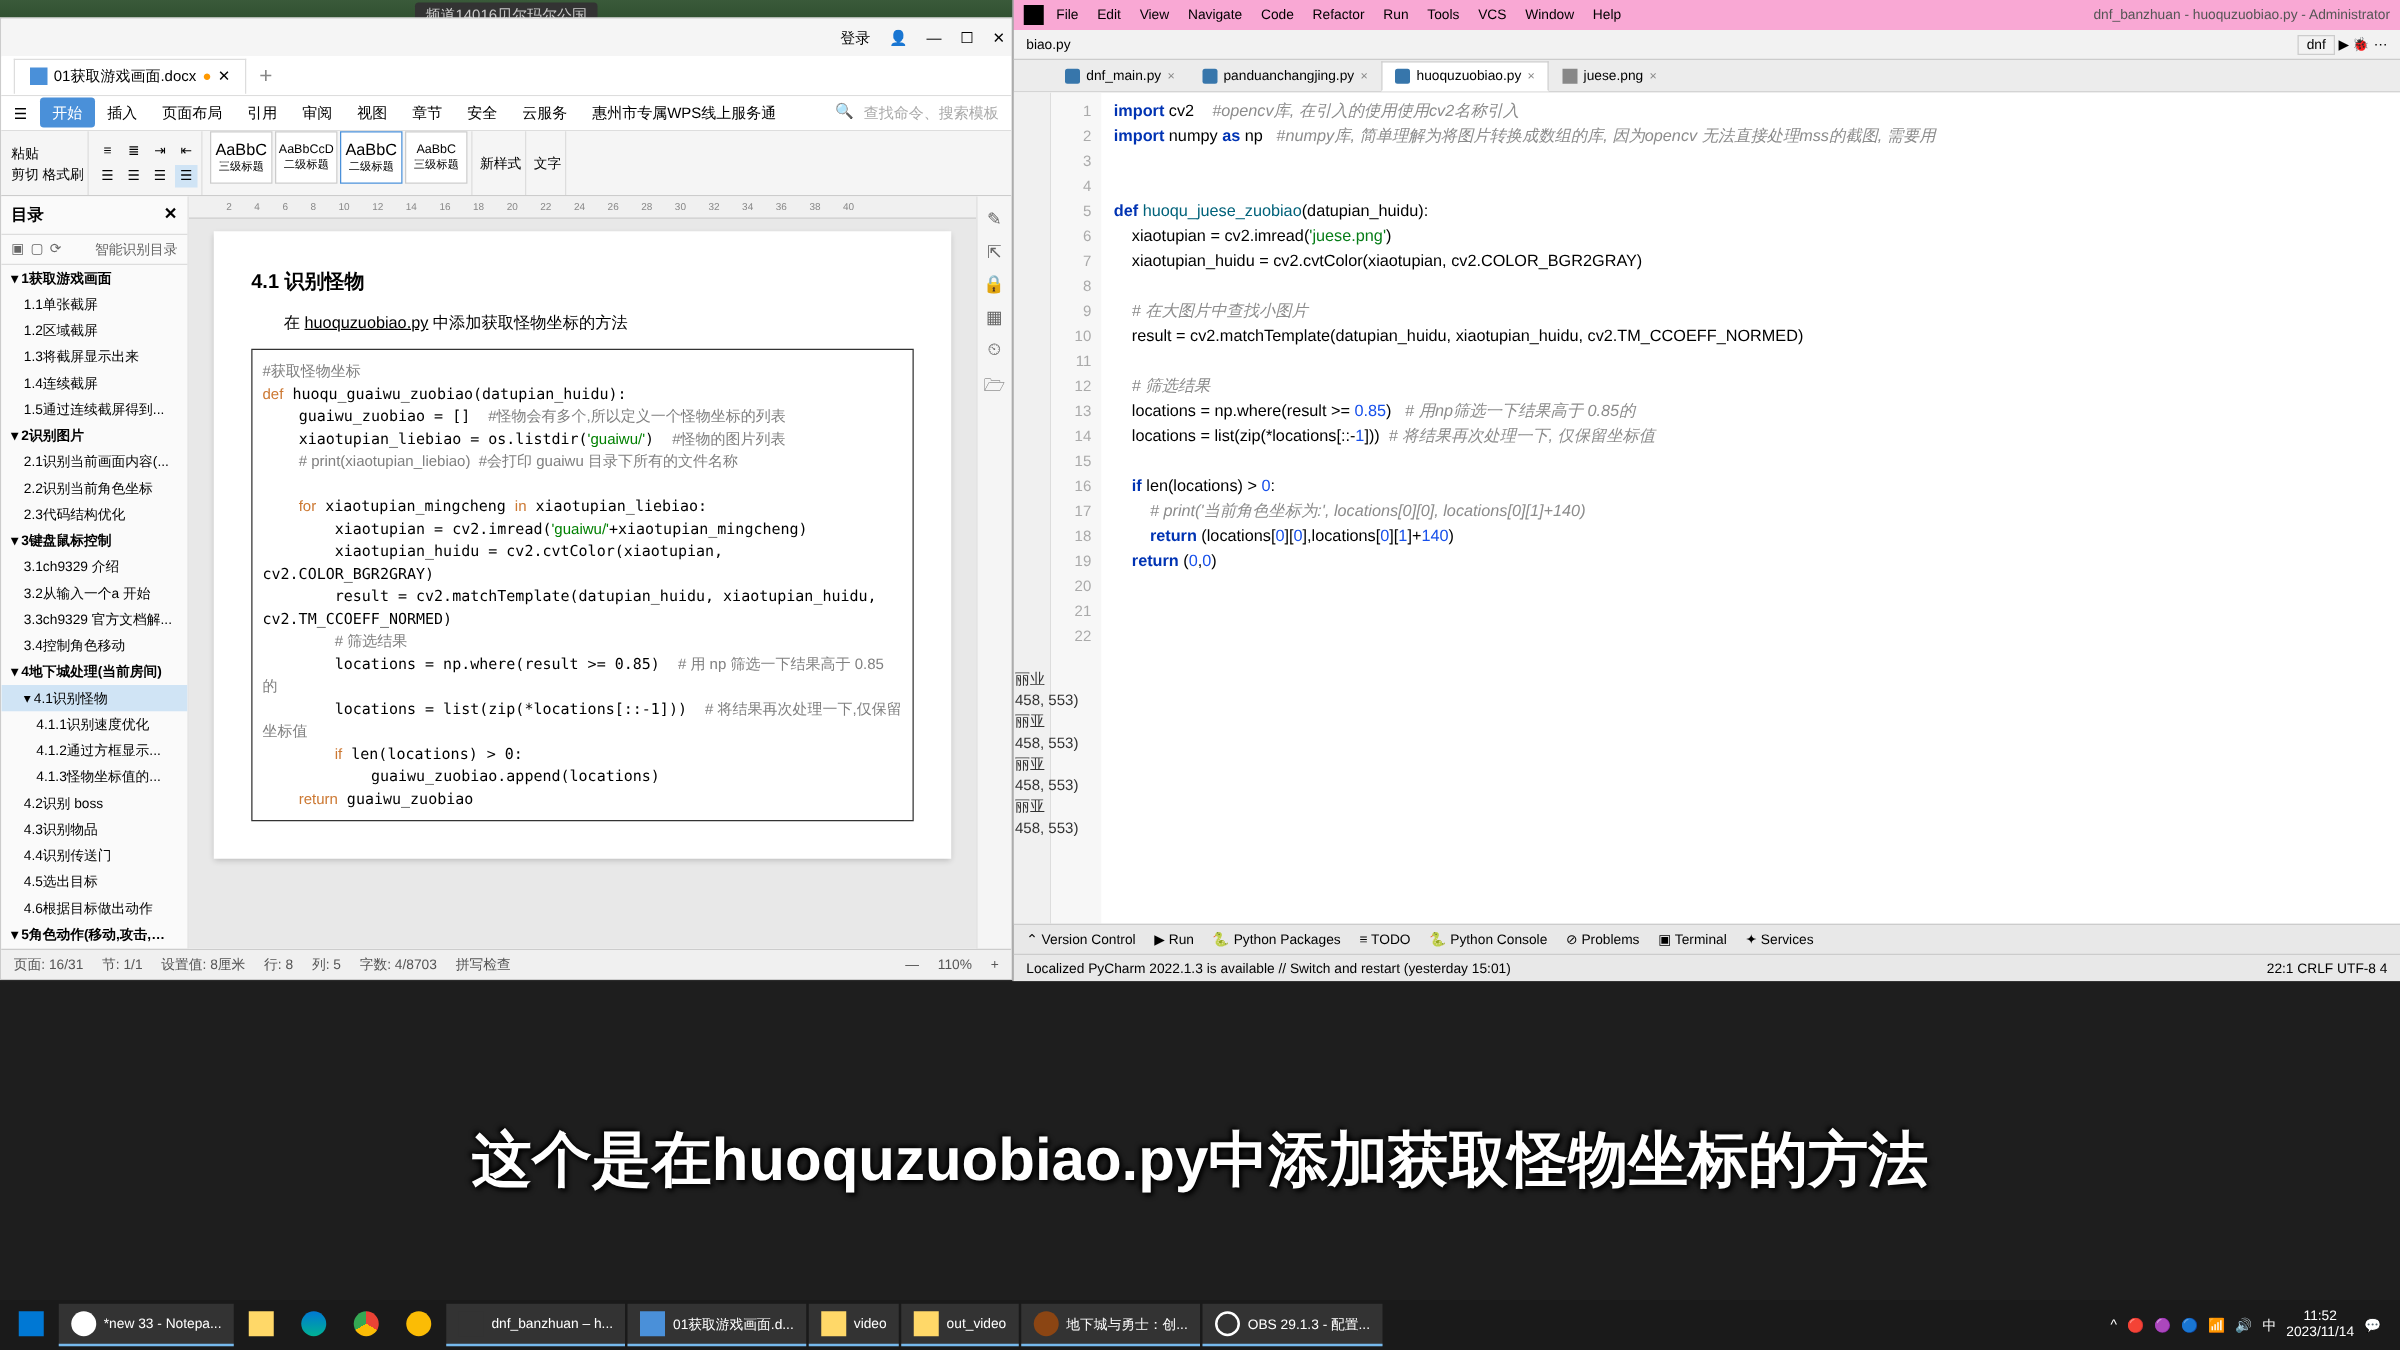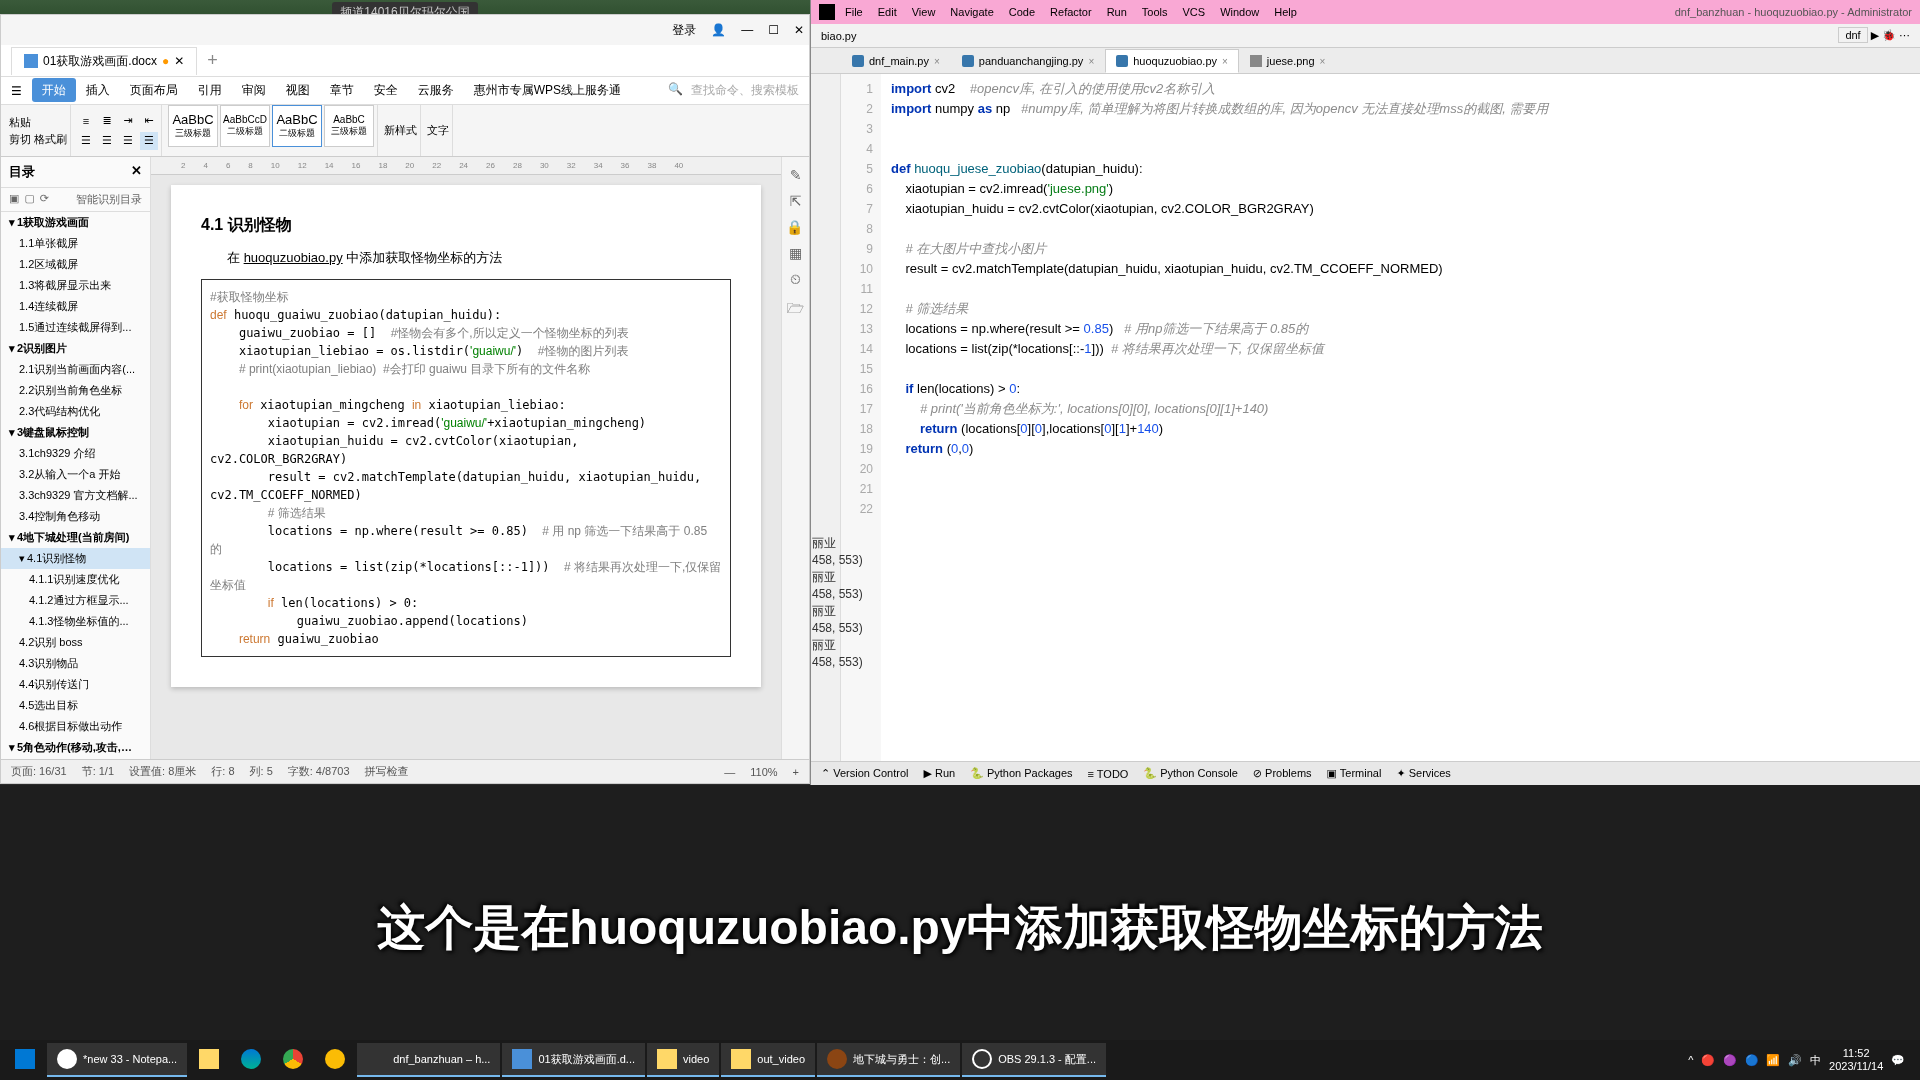--- a/index.html
+++ b/index.html
@@ -374,20 +374,24 @@
   <div class="pc-bottom-tabs" id="pc-bottom">
       <span>⌃ Version Control</span>
       <span>▶ Run</span>
       <span>🐍 Python Packages</span>
       <span>≡ TODO</span>
       <span>🐍 Python Console</span>
       <span>⊘ Problems</span>
       <span>▣ Terminal</span>
       <span>✦ Services</span>
     </div>
+  <div class="pc-status">
+    <span>Localized PyCharm 2022.1.3 is available // Switch and restart (yesterday 15:01)</span>
+    <span>22:1  CRLF  UTF-8  4</span>
+  </div>
 </div>
 
 <div class="pc-side-out" style="white-space:pre;">丽业
 458, 553)
 丽亚
 458, 553)
 丽亚
 458, 553)
 丽亚
 458, 553)</div>

